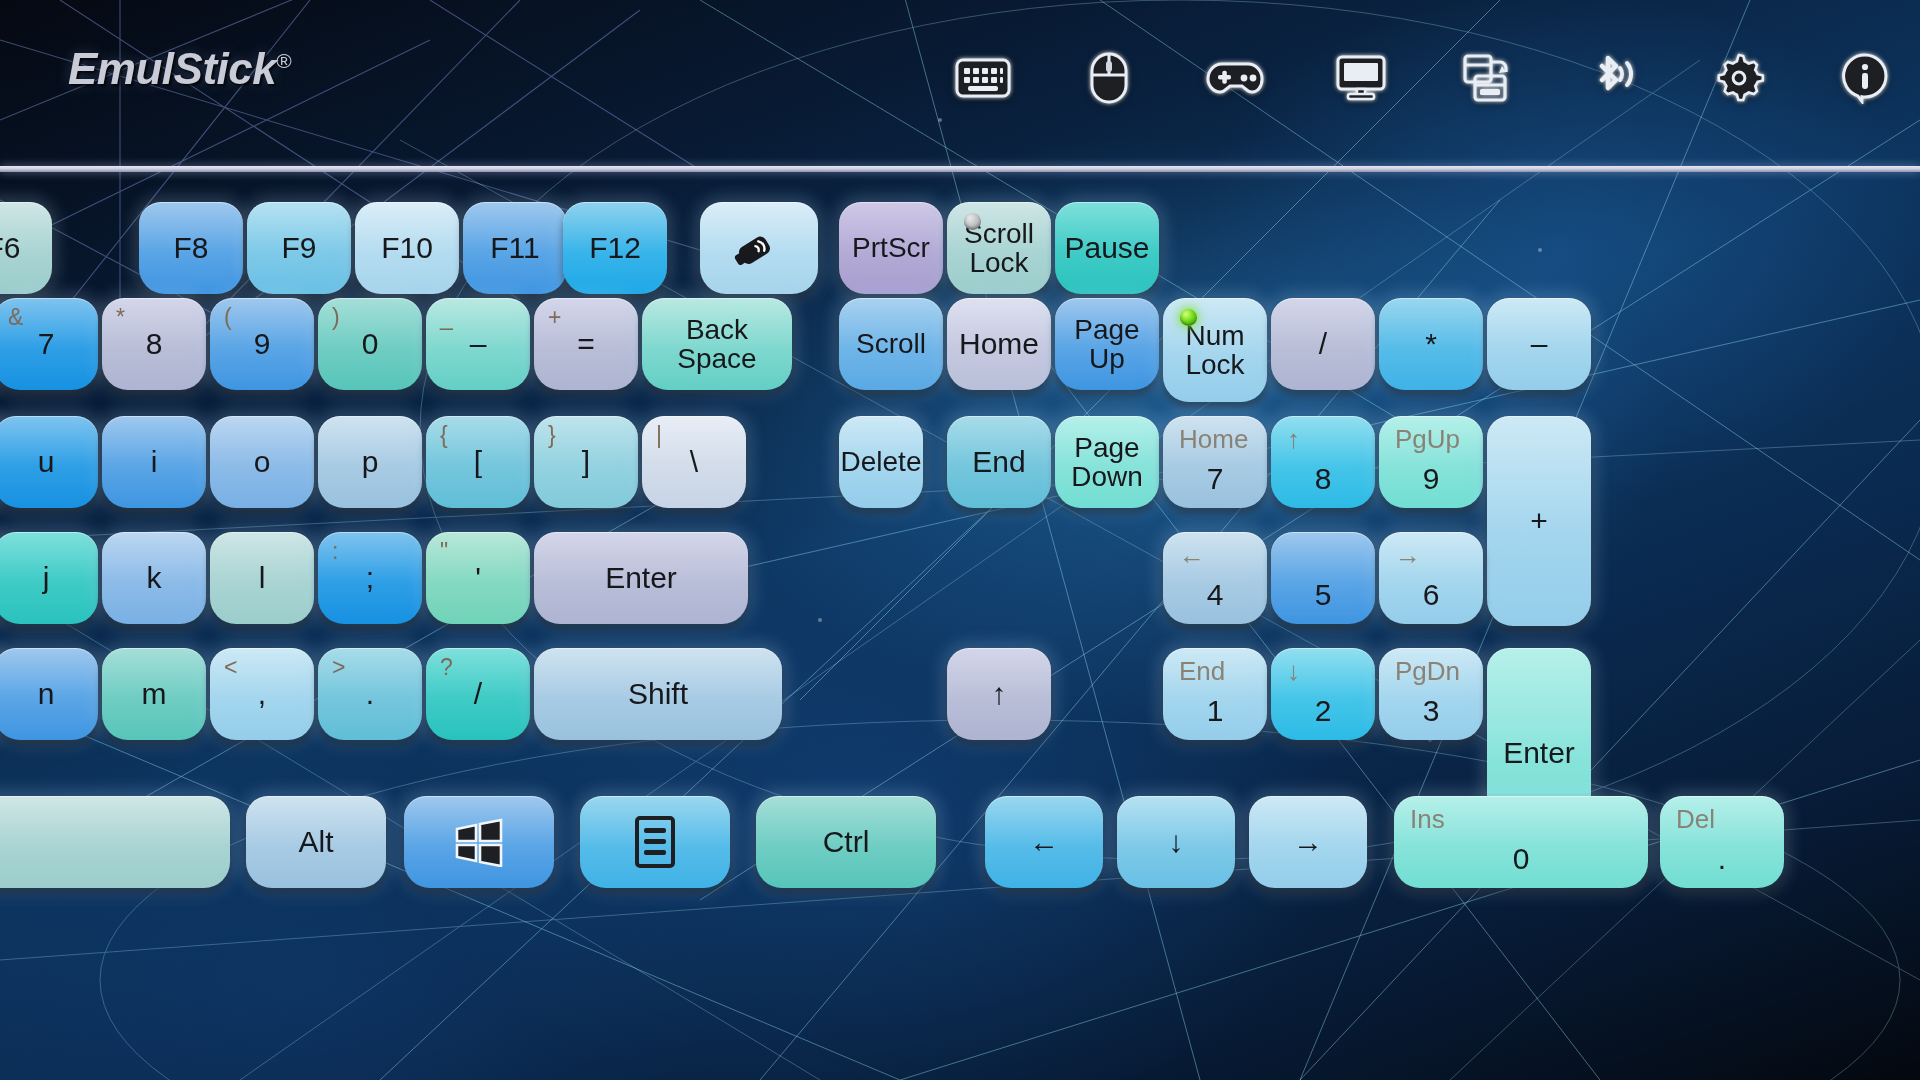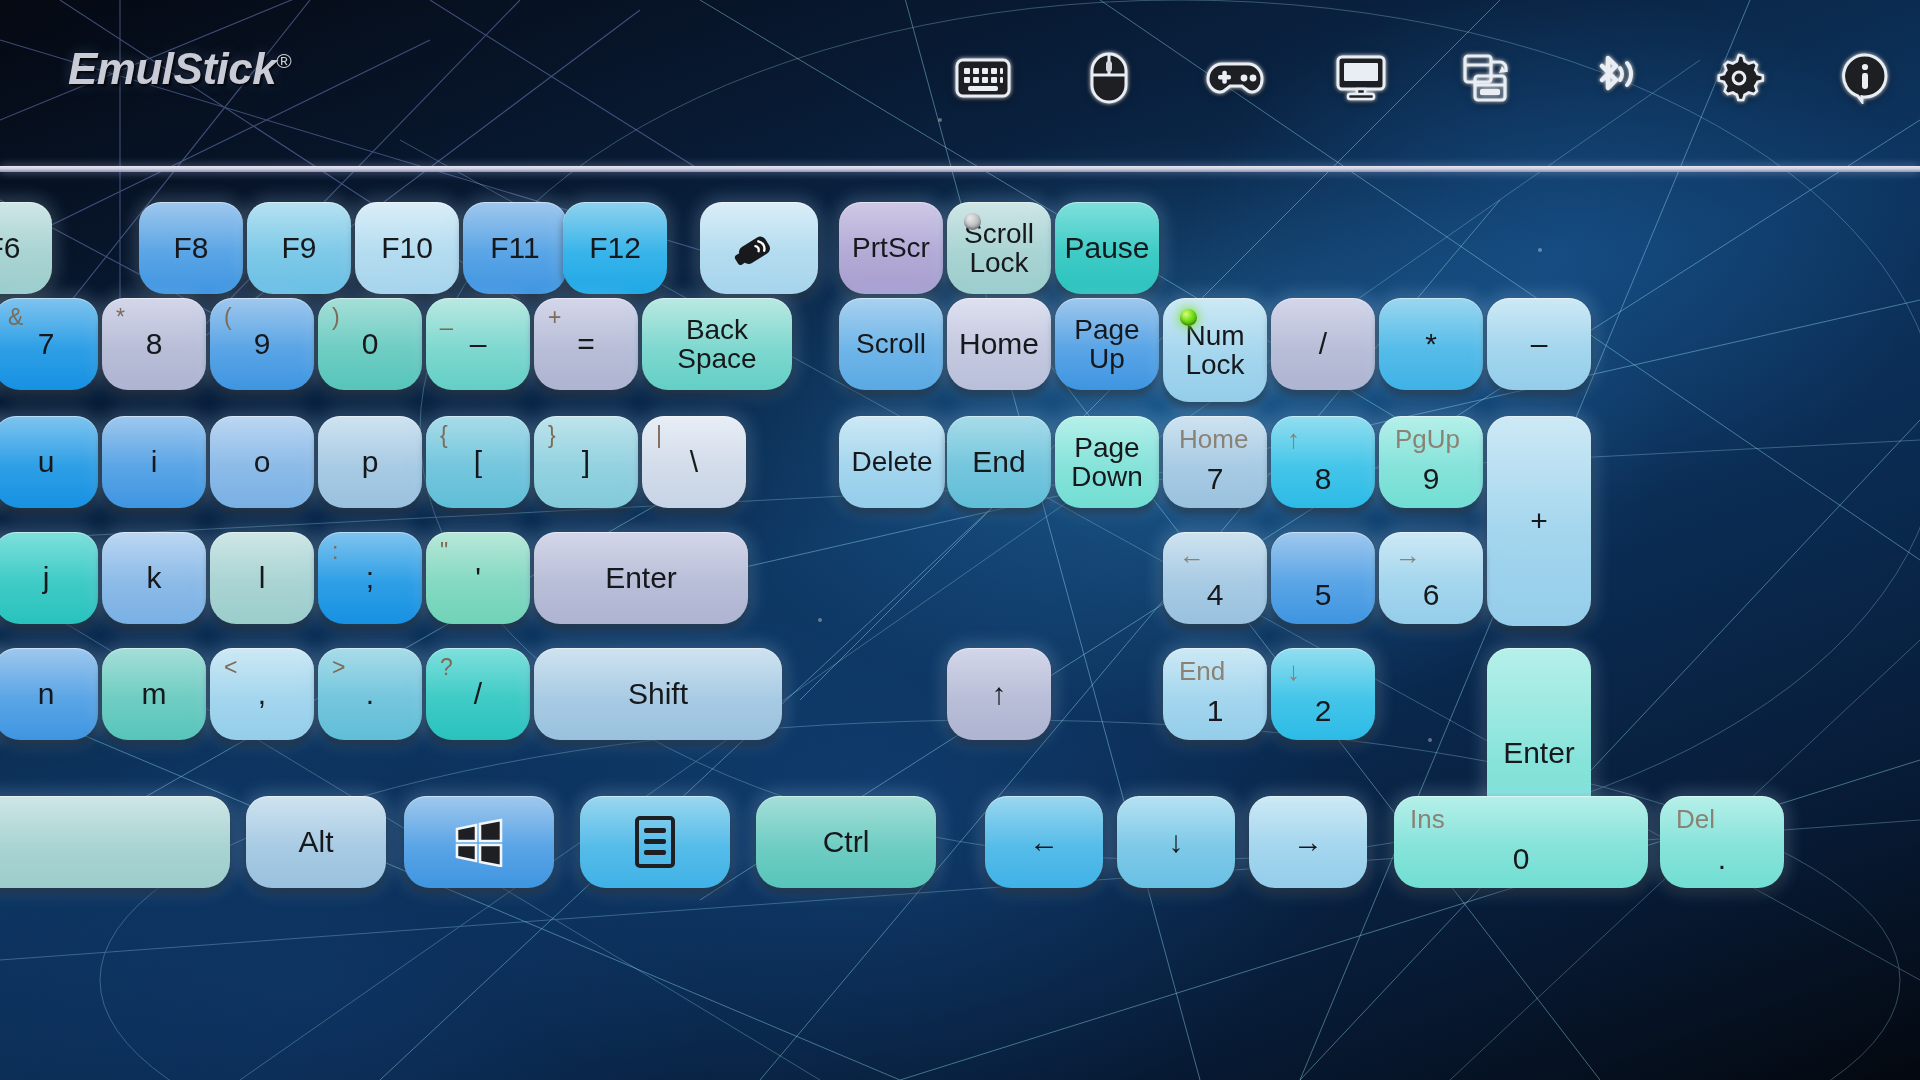--- a/index.html
+++ b/index.html
@@ -444,21 +444,21 @@
           <span class="kl">
             <span class="ln">]</span>
           </span>
         </div>
         <div class="key c15" style="left: 642px; width: 104px; height: 92px;">
           <span class="sec">|</span>
           <span class="kl">
             <span class="ln">\</span>
           </span>
         </div>
-        <div class="key c18" style="left: 839px; width: 106px; height: 92px;">
+        <div class="key c18" style="left: 839px; width: 84px; height: 92px;">
           <span class="kl two">
             <span class="ln">Delete</span>
           </span>
         </div>
         <div class="key c13" style="left: 947px; width: 104px; height: 92px;">
           <span class="kl">
             <span class="ln">End</span>
           </span>
         </div>
         <div class="key c24" style="left: 1055px; width: 104px; height: 92px;">
@@ -586,20 +586,26 @@
         <div class="key c18 np" style="left: 1163px; width: 104px; height: 92px;">
           <span class="sec2">End</span>
           <span class="kl">
             <span class="ln">1</span>
           </span>
         </div>
         <div class="key c23 np" style="left: 1271px; width: 104px; height: 92px;">
           <span class="sec2">↓</span>
           <span class="kl">
             <span class="ln">2</span>
+          </span>
+        </div>
+        <div class="key c18 np" style="left: 1379px; width: 104px; height: 92px;">
+          <span class="sec2">PgDn</span>
+          <span class="kl">
+            <span class="ln">3</span>
           </span>
         </div>
         <div class="key c24" style="left: 1487px; width: 104px; height: 210px;">
           <span class="kl">
             <span class="ln">Enter</span>
           </span>
         </div>
       </div>
       <div class="krow" style="top: 624px; height: 92px;">
         <div class="key c9" style="left: -100px; width: 330px; height: 92px;"></div>

